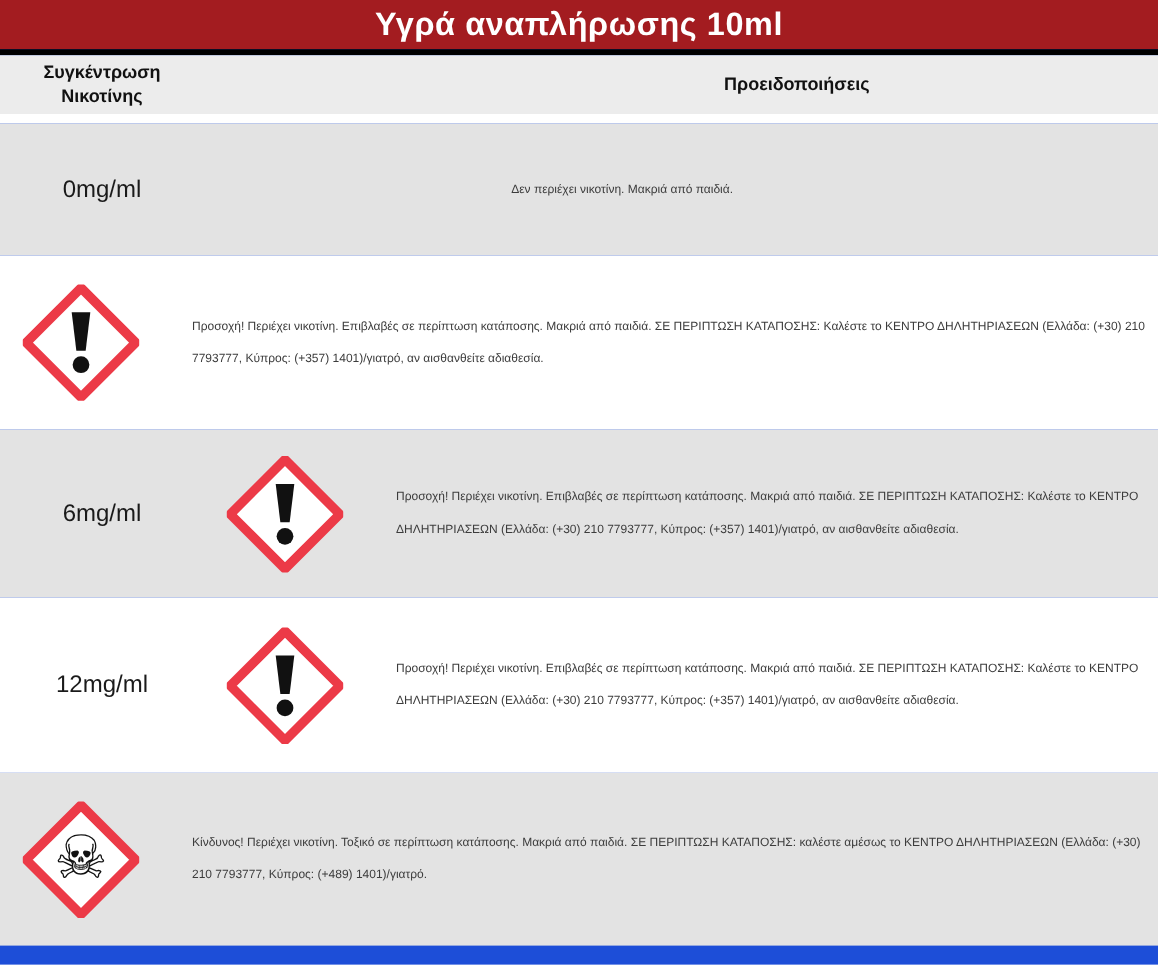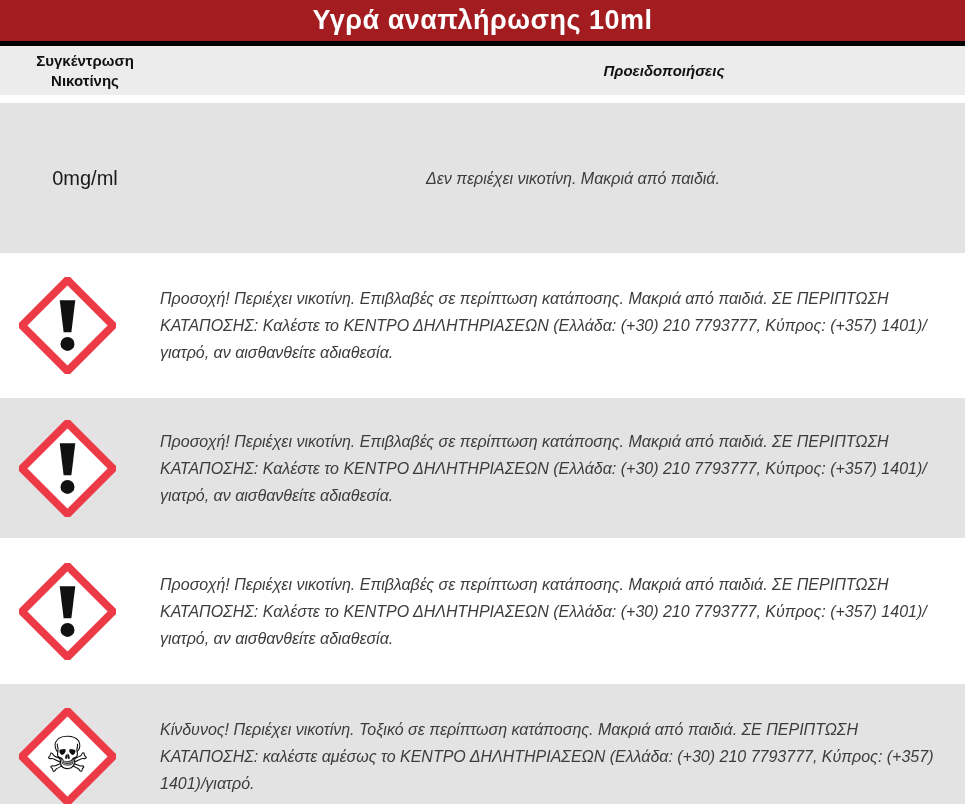--- a/index.html
+++ b/index.html
@@ -22,39 +22,39 @@
   }
   .black-divider{height:5px;background:var(--divider);}
 
   .header-row{
     height:49px;background:var(--header-gray);
     display:flex;align-items:center;gap:34px;
   }
   .header-cell{font-weight:bold;font-size:15px;color:#111;line-height:20px;}
   .col-conc{width:170px;text-align:center;flex:0 0 170px;}
   .col-picto{width:135px;flex:0 0 135px;display:flex;justify-content:center;align-items:center;}
-  .col-warn{flex:1 1 auto;min-width:0;font-style:italic;}
+  .col-warn{flex:1 1 auto;min-width:0;}
   .header-row .col-conc{padding:0 28px;}
   .header-row .col-warn{text-align:center;padding-right:10px;}
 
   .header-gap{height:8px;background:#fff;}
 
   .row{display:flex;align-items:center;}
   .row.shaded{background:var(--row-shaded);}
   .row.plain{background:#fff;}
-  #rows .row:nth-child(1){height:150px;gap:48px;}
+  #rows .row:nth-child(1){height:110px;gap:48px;}
   #rows .row:nth-child(2){height:145px;}
   #rows .row:nth-child(3){height:140px;}
   #rows .row:nth-child(4){height:146px;}
   #rows .row:nth-child(5){height:144px;}
 
   .conc-label{font-size:20px;color:#1a1a1a;text-align:center;width:170px;flex:0 0 170px;}
 
   .warning-text{
-    font-size:16px;line-height:27px;color:var(--text-dark);
+    font-size:10px;line-height:27px;color:var(--text-dark);
     padding-left:25px;padding-right:8px;
   }
 
   .pictogram{width:97px;height:97px;position:relative;display:none;}
   .pictogram svg{position:absolute;inset:0;width:100%;height:100%;}
   .diamond{fill:#fff;stroke:var(--picto-red);stroke-width:8;stroke-linejoin:miter;}
   .skull-glyph{
     position:absolute;inset:0;display:flex;align-items:center;justify-content:center;
     font-family:"DejaVu Sans",sans-serif;font-size:50px;color:#111;
     padding-bottom:2px;
@@ -94,34 +94,36 @@
           <path d="M42,24 L58,24 L54,57 L46,57 Z" fill="#111"></path>
           <circle cx="50" cy="69" r="7.2" fill="#111"></circle>
         </svg>
       </div>
 
     </div>
     <div class="col-warn warning-text">Προσοχή! Περιέχει νικοτίνη. Επιβλαβές σε περίπτωση κατάποσης. Μακριά από παιδιά. ΣΕ ΠΕΡΙΠΤΩΣΗ ΚΑΤΑΠΟΣΗΣ: Καλέστε το ΚΕΝΤΡΟ ΔΗΛΗΤΗΡΙΑΣΕΩΝ (Ελλάδα: (+30) 210 7793777, Κύπρος: (+357) 1401)/γιατρό, αν αισθανθείτε αδιαθεσία.</div>
   </div>
 
   <div class="row shaded picto-ghs07-exclamation">
+    <div class="conc-label">6mg/ml</div>
     <div class="col-picto">
       <div class="pictogram ghs07">
         <svg viewBox="0 0 100 100" aria-hidden="true">
           <polygon class="diamond" points="50,3 97,50 50,97 3,50"></polygon>
           <path d="M42,24 L58,24 L54,57 L46,57 Z" fill="#111"></path>
           <circle cx="50" cy="69" r="7.2" fill="#111"></circle>
         </svg>
       </div>
 
     </div>
     <div class="col-warn warning-text">Προσοχή! Περιέχει νικοτίνη. Επιβλαβές σε περίπτωση κατάποσης. Μακριά από παιδιά. ΣΕ ΠΕΡΙΠΤΩΣΗ ΚΑΤΑΠΟΣΗΣ: Καλέστε το ΚΕΝΤΡΟ ΔΗΛΗΤΗΡΙΑΣΕΩΝ (Ελλάδα: (+30) 210 7793777, Κύπρος: (+357) 1401)/γιατρό, αν αισθανθείτε αδιαθεσία.</div>
   </div>
 
   <div class="row plain picto-ghs07-exclamation">
+    <div class="conc-label">12mg/ml</div>
     <div class="col-picto">
       <div class="pictogram ghs07">
         <svg viewBox="0 0 100 100" aria-hidden="true">
           <polygon class="diamond" points="50,3 97,50 50,97 3,50"></polygon>
           <path d="M42,24 L58,24 L54,57 L46,57 Z" fill="#111"></path>
           <circle cx="50" cy="69" r="7.2" fill="#111"></circle>
         </svg>
       </div>
 
     </div>
@@ -131,16 +133,16 @@
   <div class="row shaded picto-ghs06-skull">
     <div class="col-picto">
 
       <div class="pictogram ghs06">
         <svg viewBox="0 0 100 100" aria-hidden="true">
           <polygon class="diamond" points="50,3 97,50 50,97 3,50"></polygon>
         </svg>
         <span class="skull-glyph">☠</span>
       </div>
     </div>
-    <div class="col-warn warning-text">Κίνδυνος! Περιέχει νικοτίνη. Τοξικό σε περίπτωση κατάποσης. Μακριά από παιδιά. ΣΕ ΠΕΡΙΠΤΩΣΗ ΚΑΤΑΠΟΣΗΣ: καλέστε αμέσως το ΚΕΝΤΡΟ ΔΗΛΗΤΗΡΙΑΣΕΩΝ (Ελλάδα: (+30) 210 7793777, Κύπρος: (+357) 1401)/γιατρό.</div>
+    <div class="col-warn warning-text">Κίνδυνος! Περιέχει νικοτίνη. Τοξικό σε περίπτωση κατάποσης. Μακριά από παιδιά. ΣΕ ΠΕΡΙΠΤΩΣΗ ΚΑΤΑΠΟΣΗΣ: καλέστε αμέσως το ΚΕΝΤΡΟ ΔΗΛΗΤΗΡΙΑΣΕΩΝ (Ελλάδα: (+30) 210 7793777, Κύπρος: (+489) 1401)/γιατρό.</div>
   </div>
 </div>
 </div>
 
 </body></html>

